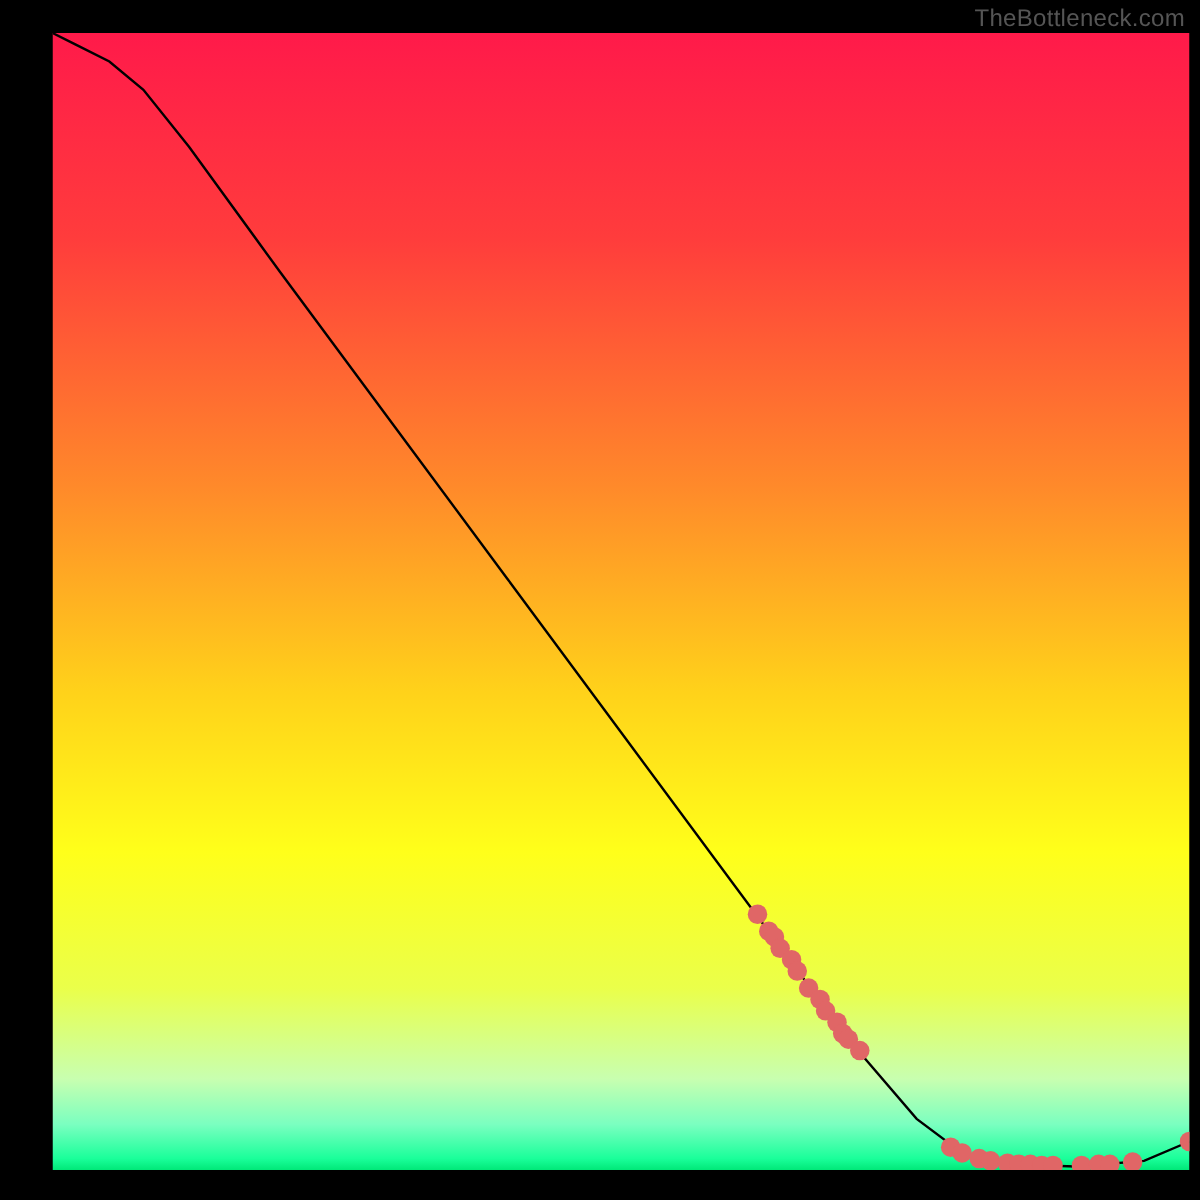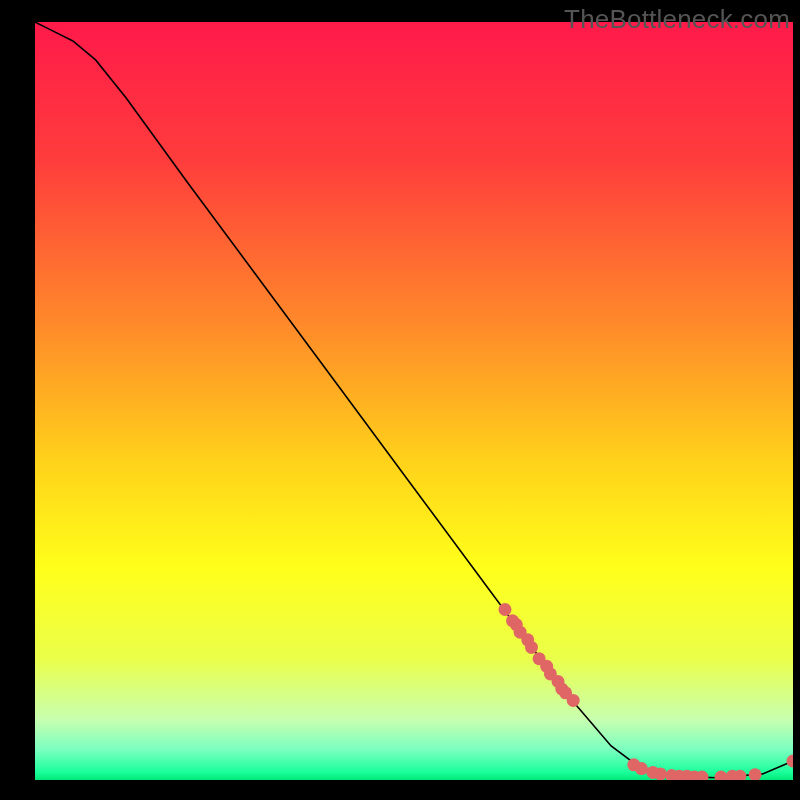--- a/index.html
+++ b/index.html
@@ -9,21 +9,21 @@
     background: #000;
     position: relative;
     font-family: Arial, sans-serif;
     overflow: hidden;
   }
   .watermark {
     position: absolute;
     top: 4px;
     right: 10px;
     color: #555;
-    font-size: 26px;
+    font-size: 16px;
     font-weight: 500;
     z-index: 10;
     letter-spacing: 0.2px;
   }
   .plot-area {
     position: absolute;
     left: 35px;
     top: 22px;
     width: 758px;
     height: 758px;

